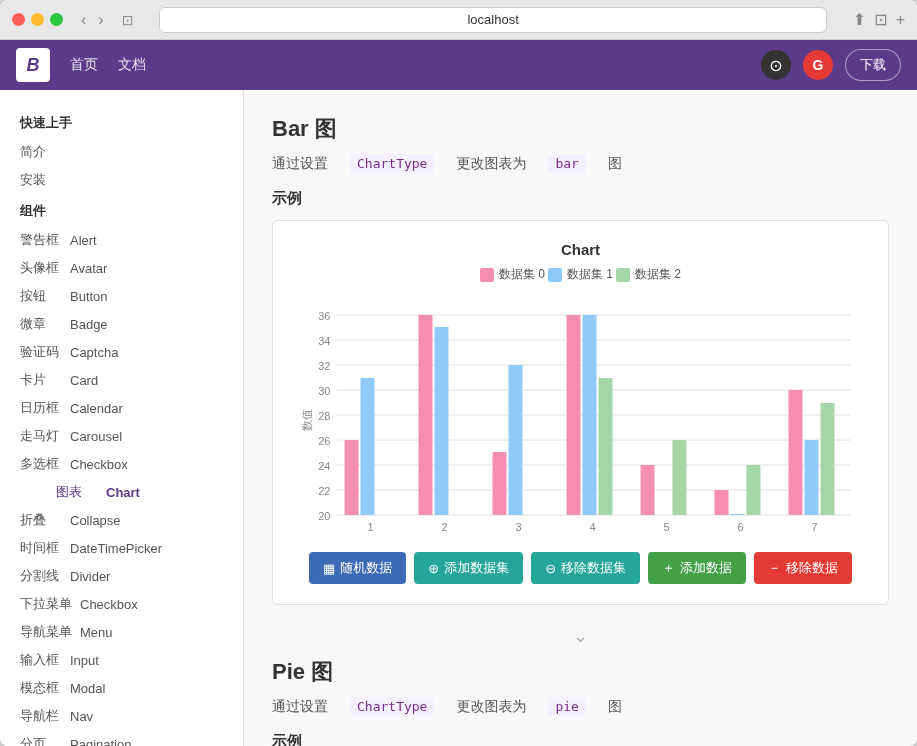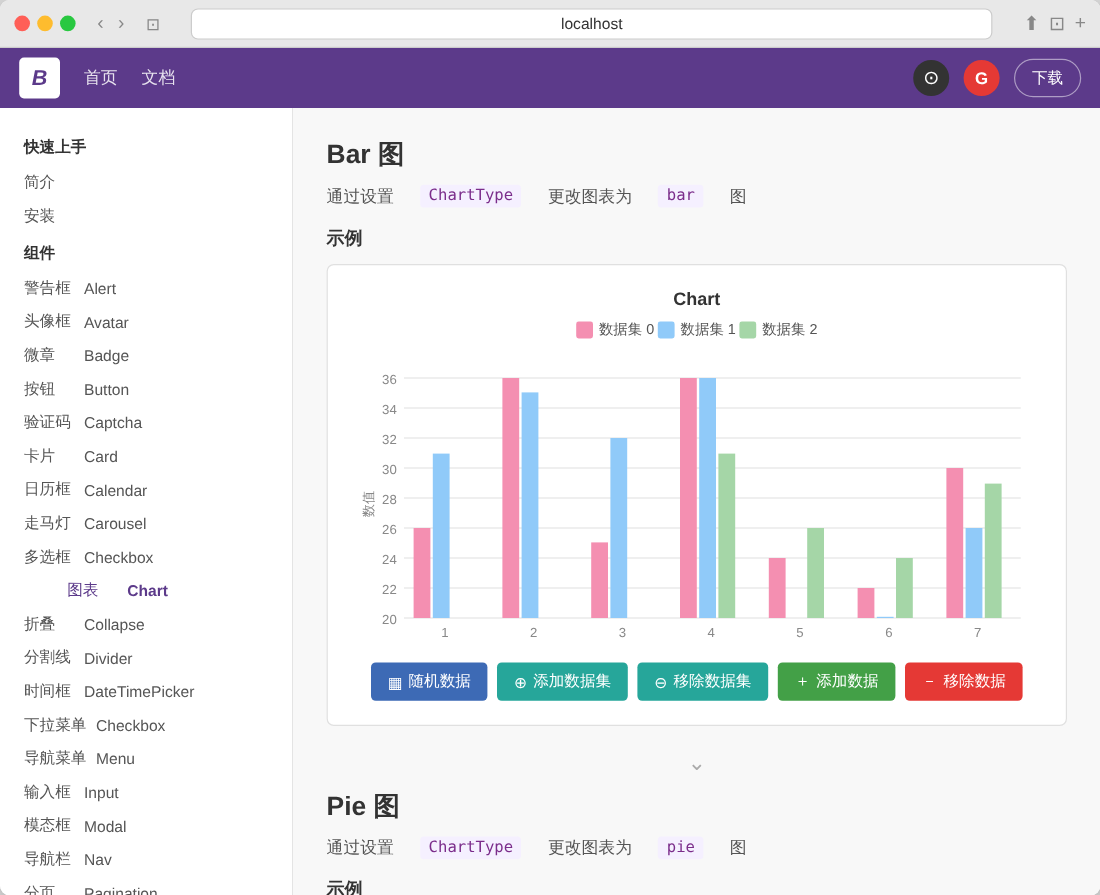--- a/index.html
+++ b/index.html
@@ -127,26 +127,26 @@
 
       <div class="sidebar-item">
         <span class="zh">警告框</span>
         <span class="en">Alert</span>
       </div>
       <div class="sidebar-item">
         <span class="zh">头像框</span>
         <span class="en">Avatar</span>
       </div>
       <div class="sidebar-item">
+        <span class="zh">按钮</span>
+        <span class="en">Button</span>
+      </div>
+      <div class="sidebar-item">
         <span class="zh">微章</span>
         <span class="en">Badge</span>
-      </div>
-      <div class="sidebar-item">
-        <span class="zh">按钮</span>
-        <span class="en">Button</span>
       </div>
       <div class="sidebar-item">
         <span class="zh">验证码</span>
         <span class="en">Captcha</span>
       </div>
       <div class="sidebar-item">
         <span class="zh">卡片</span>
         <span class="en">Card</span>
       </div>
       <div class="sidebar-item">
@@ -163,26 +163,26 @@
       </div>
       <div class="sidebar-item active">
         <span class="zh" style="color:#5c3a8a;margin-left:36px;">图表</span>
         <span class="en" style="color:#5c3a8a;font-weight:600;">Chart</span>
       </div>
       <div class="sidebar-item">
         <span class="zh">折叠</span>
         <span class="en">Collapse</span>
       </div>
       <div class="sidebar-item">
+        <span class="zh">时间框</span>
+        <span class="en">DateTimePicker</span>
+      </div>
+      <div class="sidebar-item">
         <span class="zh">分割线</span>
         <span class="en">Divider</span>
-      </div>
-      <div class="sidebar-item">
-        <span class="zh">时间框</span>
-        <span class="en">DateTimePicker</span>
       </div>
       <div class="sidebar-item">
         <span class="zh">下拉菜单</span>
         <span class="en">Checkbox</span>
       </div>
       <div class="sidebar-item">
         <span class="zh">导航菜单</span>
         <span class="en">Menu</span>
       </div>
       <div class="sidebar-item">

